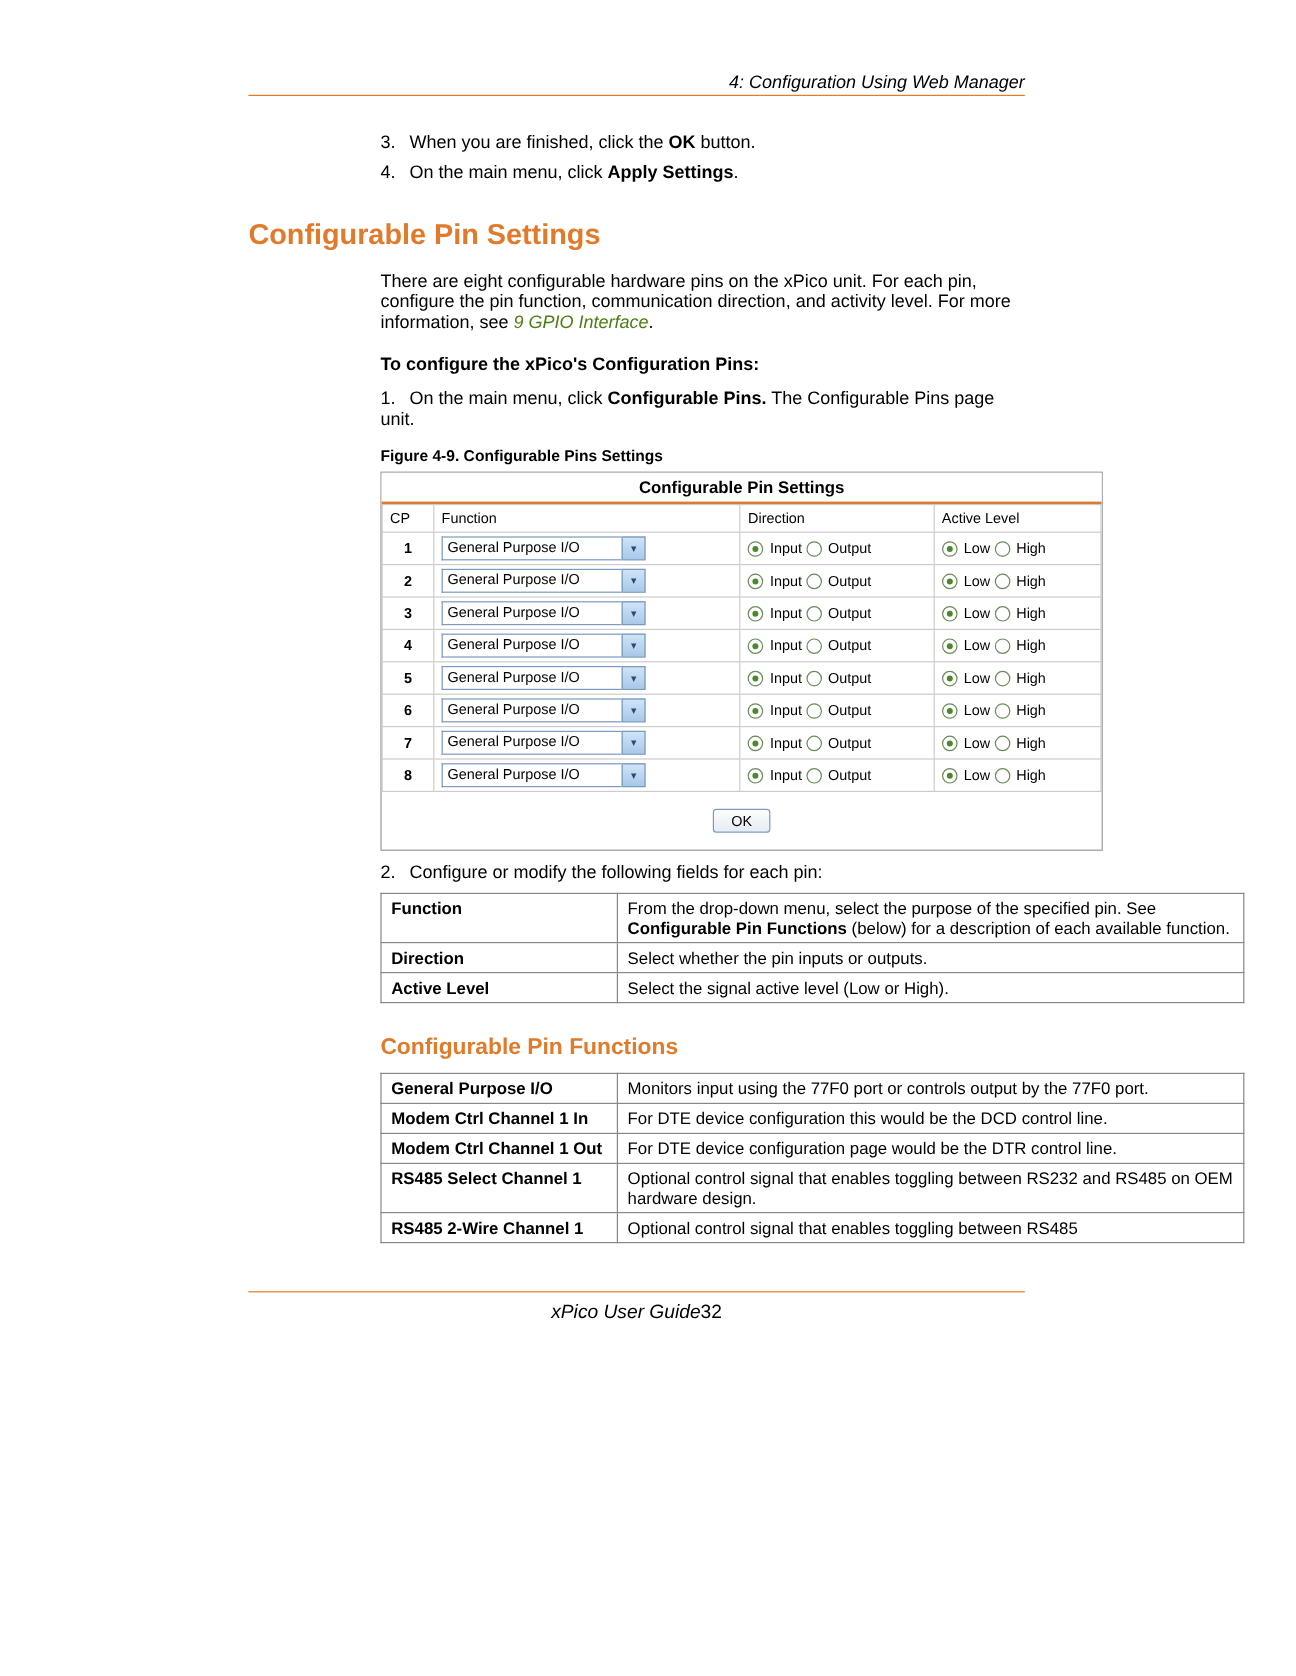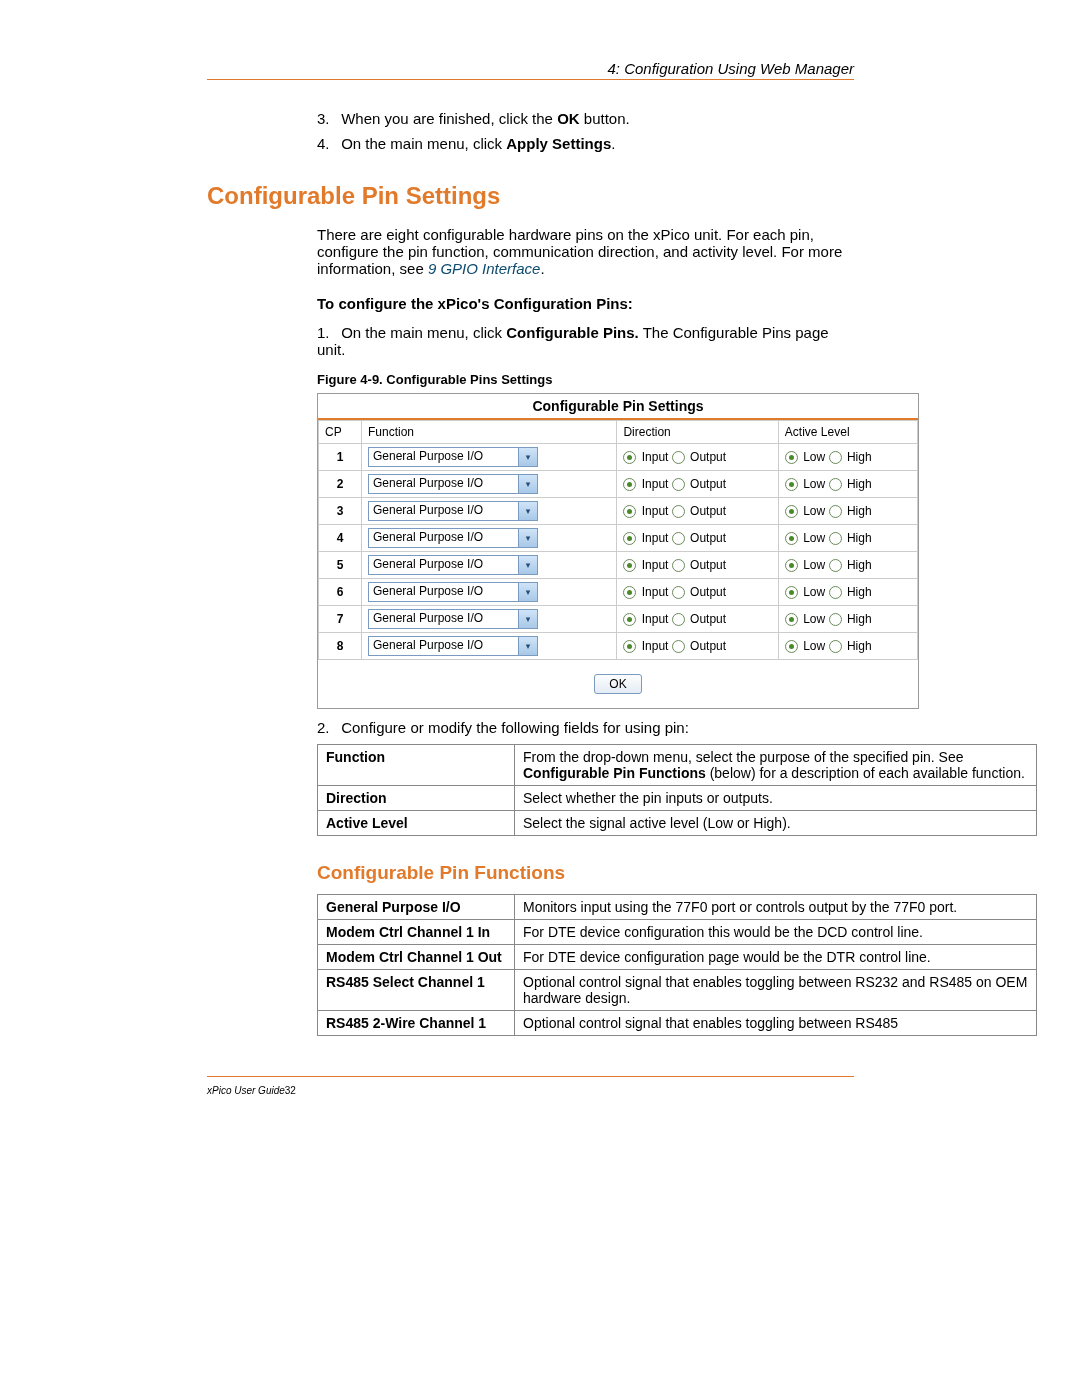--- a/index.html
+++ b/index.html
@@ -48,21 +48,21 @@
   h1.section-h1 {
     color: #e17a2a;
     font-weight: bold;
     font-size: 24px;
     margin: 20px 0 16px 0;
   }
   .indent-block {
     margin-left: 110px;
   }
   .link-blue {
-    color: #0c4a6e;
+    color: #4d7c0f;
     font-style: italic;
   }
   .subhead-bold {
     font-weight: bold;
     margin: 18px 0 12px 0;
   }
   .fig-cap {
     text-align: left;
     font-weight: bold;
     font-size: 13px;
@@ -182,23 +182,23 @@
     font-weight: bold;
   }
   h2.section-h2 {
     color: #e17a2a;
     font-weight: bold;
     font-size: 19px;
     margin: 26px 0 10px 110px;
   }
   .footer {
     display: flex;
-    justify-content: flex-start;
+    justify-content: center;
     font-style: italic;
-    font-size: 10px;
+    font-size: 16px;
     margin-top: 4px;
   }
   .footer .pno { font-style: normal; }
 </style>
 </head>
 <body>
 
 <div class="page">
   <div class="header-right">4: Configuration Using Web Manager</div>
   <hr class="orange">
@@ -332,21 +332,21 @@
             </tr>
           </tbody>
       </table>
       <div class="ok-row">
         <span class="ok-btn">OK</span>
       </div>
     </div>
 
     <div class="step-row" style="margin-top:8px">
       <span class="step-num">2.</span>
-      <span>Configure or modify the following fields for using pin:</span>
+      <span>Configure or modify the following fields for each pin:</span>
     </div>
   </div>
 
   <table class="def" style="margin-top:8px">
     <tbody>
         <tr>
       <td class="k">Function</td>
       <td>
         <span>From the drop-down menu, select the purpose of the specified pin. See </span><b>Configurable Pin Functions</b><span> (below) for a description of each available function.</span>
       </td>

